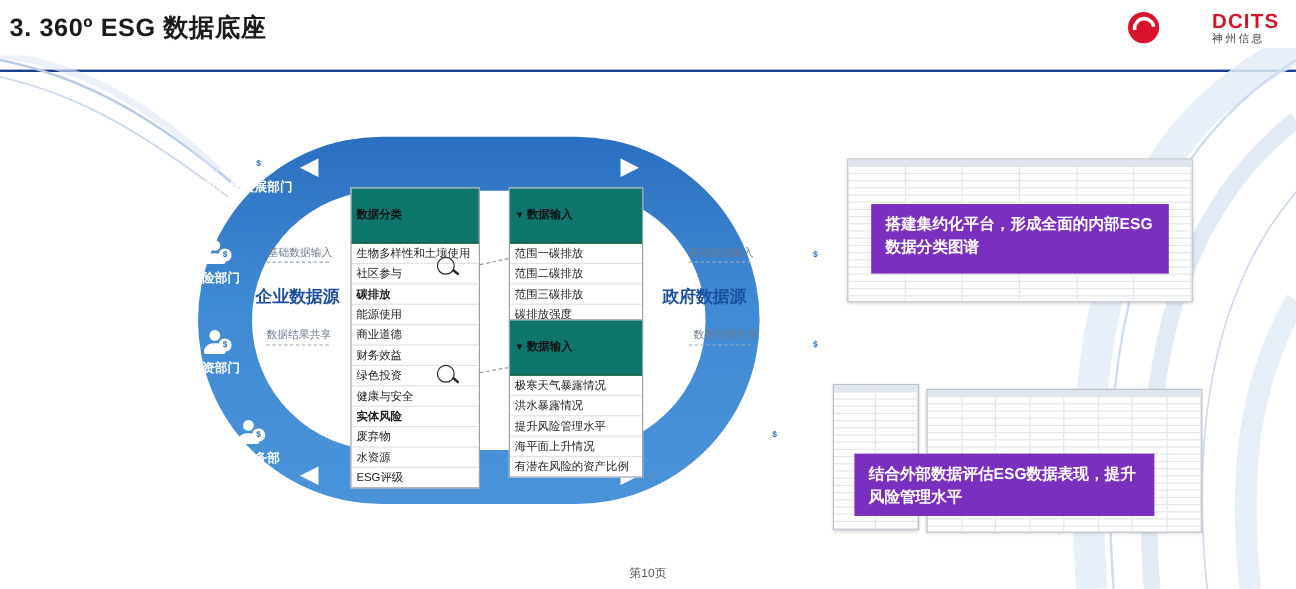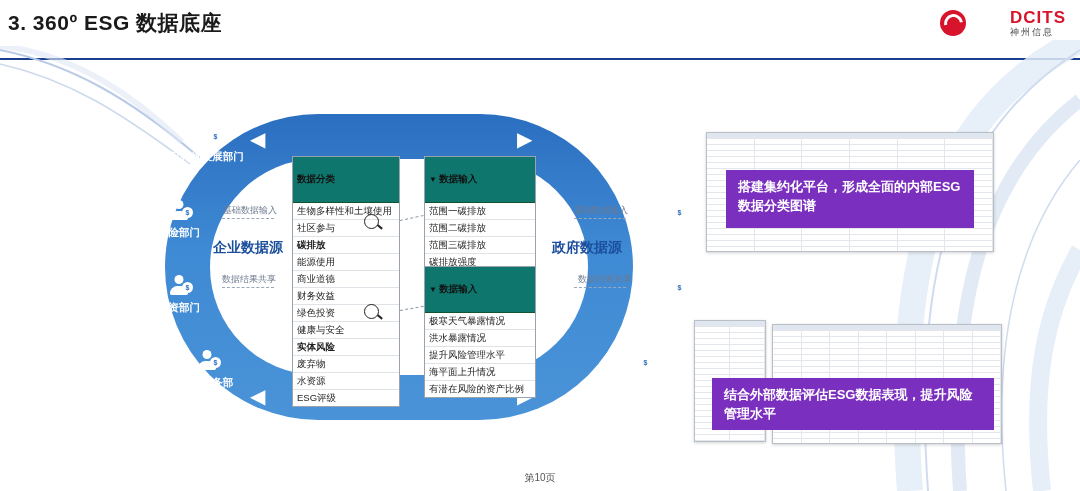--- a/index.html
+++ b/index.html
@@ -159,21 +159,21 @@
   .doc-rows{position:absolute;left:0;top:0;right:0;bottom:0;}
   .doc-row{height:5px;border-bottom:1px solid #e3e6ea;display:flex;}
   .doc-cell{flex:1;border-right:1px solid #e3e6ea;}
   .doc-head{background:#dfe6f0;}
   .callout{
     position:absolute;background:#7b2fbe;color:#ffffff;
     font-size:13px;font-weight:bold;line-height:1.45;padding:8px 12px;
     box-sizing:border-box;
   }
   .co1{left:726px;top:122px;width:248px;height:58px;}
-  .co2{left:712px;top:330px;width:282px;height:52px;}
+  .co2{left:712px;top:330px;width:250px;height:52px;}
 
   .page-num{
     position:absolute;left:0;right:0;bottom:6px;text-align:center;
     font-size:10px;color:#555;
   }
 </style>
 </head>
 <body>
 
 <div class="header">

